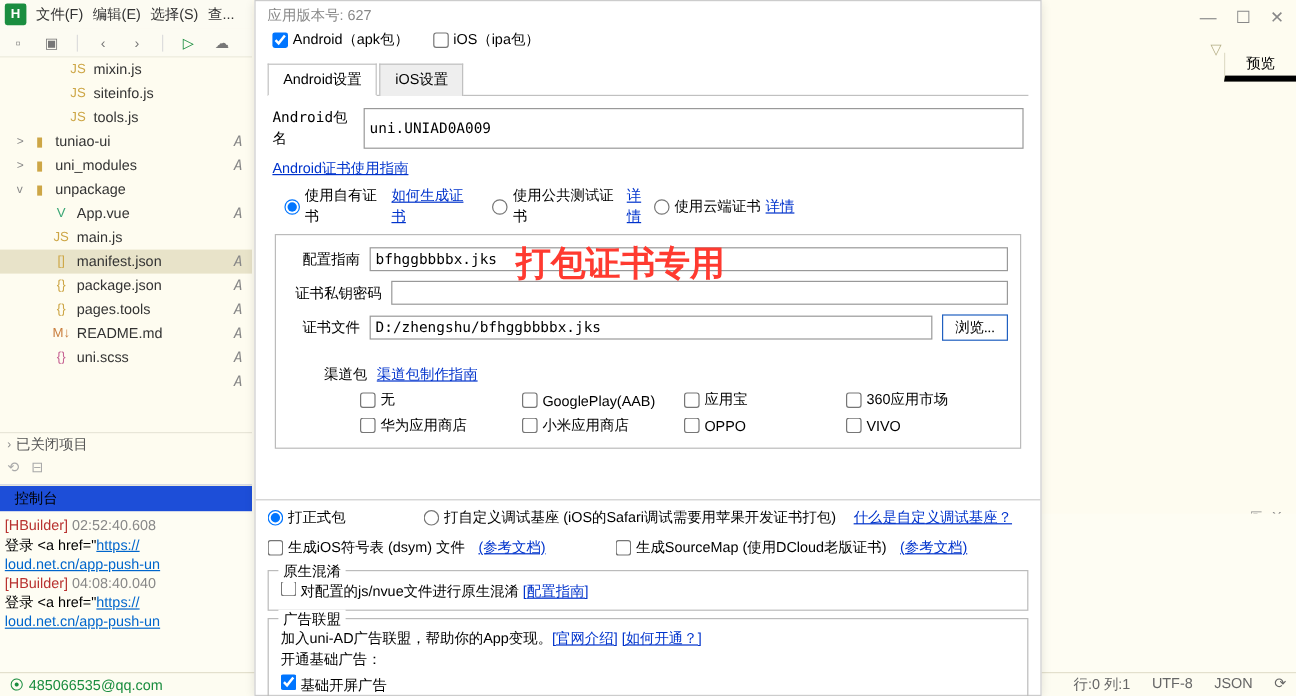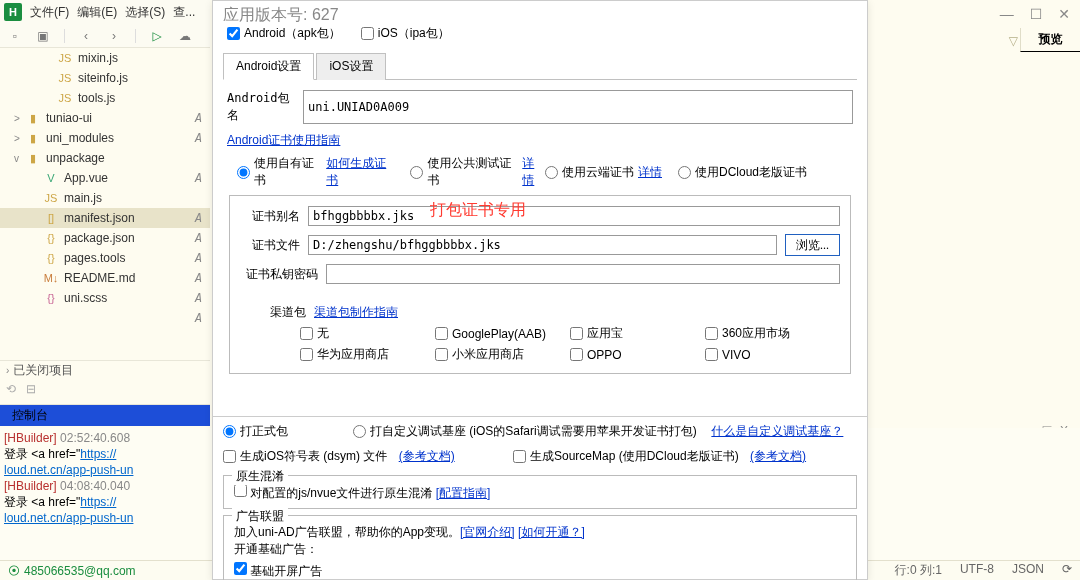--- a/index.html
+++ b/index.html
@@ -29,54 +29,54 @@
 .editor-strip { position: absolute; left: 195px; top: 48px; width: 18px; height: 310px; }
 .editor-strip div { height: 20px; color: #888; font-style: italic; font-family: Consolas, monospace; display:flex; align-items:center; }
 
 .console-header { position: absolute; left: 0; top: 404px; width: 210px; height: 22px; border-top: 1px solid #e8e6d8; background: #1d4ed8; display:flex; align-items:center; padding-left: 12px; font-size:13px;}
 .console { position: absolute; left: 0; top: 428px; width: 1080px; height: 132px; background: #fefdf3; font-family: Consolas, monospace; font-size: 12px; padding: 2px 4px; line-height: 16px; overflow: hidden; }
 .console .tag { color: #b8312f; }
 .console .ts { color: #888; }
 .console .link { color: #0066cc; text-decoration: underline; }
 
 .dialog { position: absolute; left: 212px; top: 0; width: 656px; height: 580px; background: #fff; border: 1px solid #ccc; box-shadow: 0 2px 8px rgba(0,0,0,0.1); }
-.dlg-top { height: 20px; color: #888; font-size: 16px; padding: 4px 10px; }
+.dlg-top { height: 20px; color: #888; font-size: 12px; padding: 4px 10px; }
 .chk-row { display: flex; gap: 20px; padding: 4px 14px 10px; }
 .chk-row label { display: flex; align-items: center; gap: 4px; }
 .tabs { display: flex; border-bottom: 1px solid #c0c0c0; margin: 0 10px; }
 .tab { padding: 4px 12px; border: 1px solid #c0c0c0; border-bottom: none; background: #eee; margin-right: 2px; cursor: pointer; position: relative; top: 1px; }
 .tab.active { background: #fff; border-bottom: 1px solid #fff; }
 .form-area { padding: 10px 14px; }
 .frow { display: flex; align-items: center; margin-bottom: 8px; gap: 6px; }
 .frow .lbl { width: 70px; text-align: left; font-family: "SimSun", monospace; }
 .frow input[type=text] { flex: 1; border: 1px solid #999; height: 20px; padding: 16px 4px; font-family: "SimSun", monospace; }
 .alink { color: #0033cc; text-decoration: underline; cursor: pointer; }
 .radio-grid { display: flex; margin: 6px 0 6px 10px; }
 .radio-grid .col { flex: 1; display: flex; flex-direction: row; gap: 16px; }
 .radio-grid label { display: flex; align-items: center; gap: 4px; }
 .cert-group { border: 1px solid #bbb; margin: 6px 2px 10px; padding: 10px; position: relative; }
 .cert-row { display: flex; align-items: center; margin-bottom: 8px; gap: 8px; }
 .cert-row .clbl { width: 60px; font-family: "SimSun", monospace; text-align: right; }
 .cert-row input { flex: 1; border: 1px solid #999; height: 20px; padding: 0 4px; font-family: "SimSun", monospace; }
-.watermark { position: absolute; left: 200px; top: 4px; color: #ff3a30; font-size: 16px; font-family: "SimSun"; pointer-events: none; }
+.watermark { position: absolute; left: 200px; top: 4px; color: #ff3a30; font-size: 29px; font-family: "SimSun"; pointer-events: none; font-weight: bold; }
 .browse-btn { border: 1px solid #2060c0; background: #fff; height: 22px; padding: 0 10px; font-family: "SimSun"; cursor: pointer; }
 .channel { margin-top: 20px; }
 .channel .ch-hdr { display: flex; align-items: center; gap: 8px; margin-left: 30px; margin-bottom: 4px; }
 .ch-grid { display: grid; grid-template-columns: repeat(4, 1fr); gap: 4px 0; margin-left: 60px; }
 .ch-grid label { display: flex; align-items: center; gap: 4px; }
 .pack-row { display: flex; align-items: center; gap: 10px; padding: 4px 10px;}
 .pack-row .seg1 { display:flex; align-items:center; gap:4px; min-width: 120px;}
 .pack-row .seg2 { display:flex; align-items:center; gap:4px; flex:1;}
 .fieldset { border: 1px solid #bbb; margin: 6px 10px; padding: 8px 10px 6px; position: relative; }
 .fieldset .legend { position: absolute; top: -8px; left: 8px; background: #fff; padding: 0 4px; font-family: "SimSun"; }
 .ad-grid { display: grid; grid-template-columns: repeat(1, 1fr); gap: 4px; margin-top: 4px; }
 
 .right-controls { position: absolute; right: 0; top: 0; width: 120px; height: 28px; display: flex; align-items: center; justify-content: flex-end; gap: 16px; padding-right: 10px; }
 .right-controls span { color: #888; font-size: 14px; }
-.right-preview { position: absolute; right: 0; top: 28px; width: 60px; height: 24px; display: flex; align-items:center; justify-content:center; border-left:1px solid #e0ddc8; border-bottom:1px solid #000000;font-weight:bold;}
+.right-preview { position: absolute; right: 0; top: 44px; width: 60px; height: 24px; display: flex; align-items:center; justify-content:center; border-left:1px solid #e0ddc8; border-bottom:5px solid #000000;}
 .right-filter { position: absolute; right: 62px; top: 34px; color: #b5af88; }
 .right-snippet { position: absolute; right: 4px; top: 450px; width: 210px; font-family: Consolas, monospace; font-size: 12px; line-height: 16px; color: #333;}
 .right-snippet .link { color: #0066cc; text-decoration: underline;}
 .right-snippet .orange { color: #b8312f;}
 
 .console-controls { position: absolute; right: 6px; top: 424px; display:flex; gap:8px; color:#888; font-size:11px; align-items:center;}
 
 .statusbar { position: absolute; left: 0; bottom: 0; width: 1080px; height: 20px; background: #fdfcf1; border-top: 1px solid #e3e0cd; display: flex; align-items: center; padding: 0 8px; font-size: 12px; }
 .statusbar .left { color: #1a8d3f; display:flex; align-items:center; gap:4px;}
 .statusbar .right { margin-left: auto; display: flex; gap: 18px; color: #666; }
@@ -281,41 +281,37 @@
             <span>使用公共测试证书</span> 
             <a class="alink">详情</a>
           </label>
       </div>
       <div class="col">
         <label>
             <input type="radio" name="cert" style="">
             <span>使用云端证书</span> 
             <a class="alink">详情</a>
           </label>
-        <label>
-            <input type="radio" name="cert" style="">
-            <span>使用DCloud老版证书</span>
-          </label>
       </div>
     </div>
 
     <div class="cert-group">
       <div class="watermark">打包证书专用</div>
       <div class="cert-row">
-        <span class="clbl">证书别名</span>
+        <span class="clbl">配置指南</span>
         <input type="text" value="bfhggbbbbx.jks" style="">
+      </div>
+      <div class="cert-row">
+        <span class="clbl" style="width:78px">证书私钥密码</span>
+        <input type="text" style="">
       </div>
       <div class="cert-row">
         <span class="clbl">证书文件</span>
         <input type="text" value="D:/zhengshu/bfhggbbbbx.jks" style="">
         <button class="browse-btn">浏览...</button>
-      </div>
-      <div class="cert-row">
-        <span class="clbl" style="width:78px">证书私钥密码</span>
-        <input type="text" style="">
       </div>
       <div class="channel">
         <div class="ch-hdr">
           <span>渠道包</span>
           <a class="alink">渠道包制作指南</a>
         </div>
         <div class="ch-grid" id="ch-grid">
             <label><input type="checkbox" style=""> 无</label>
             <label><input type="checkbox" style=""> GooglePlay(AAB)</label>
             <label><input type="checkbox" style=""> 应用宝</label>

